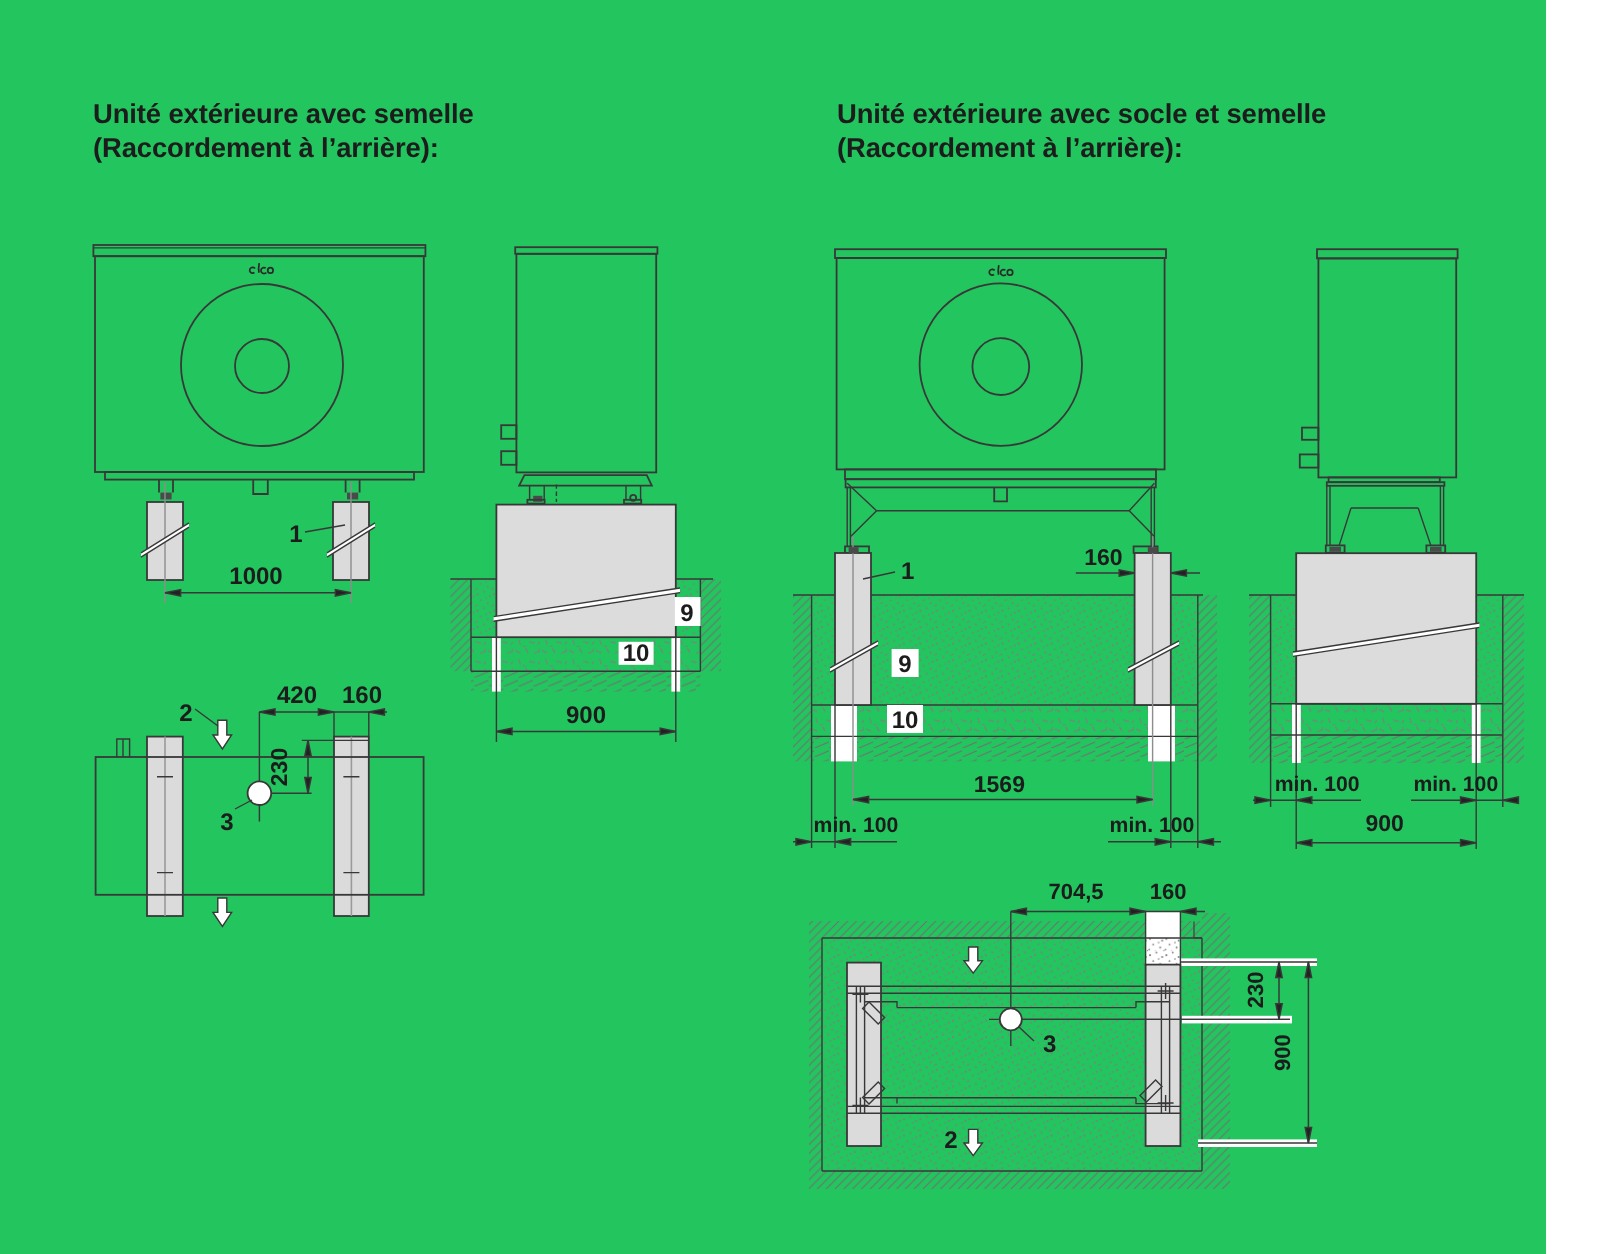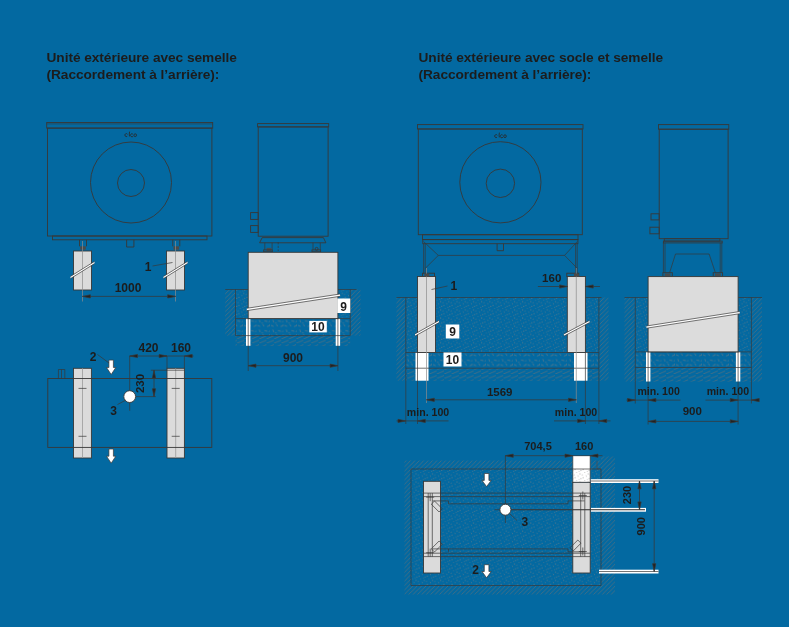--- a/index.html
+++ b/index.html
@@ -1,17 +1,17 @@
 <!DOCTYPE html>
 <html><head>
 <meta charset="utf-8">
 <style>
   html,body{margin:0;padding:0;background:#ffffff;}
-  .page{position:relative;width:773px;height:627px;background:#0369a1;overflow:hidden;
-        font-family:"Liberation Sans", sans-serif;padding-left:16px;}
+  .page{position:relative;width:773px;height:627px;background:#22c55e;overflow:hidden;
+        font-family:"Liberation Sans", sans-serif;}
   svg{position:absolute;left:0;top:0;}
   text{font-family:"Liberation Sans", sans-serif;fill:#1c1c1c;}
   .t{font-weight:bold;font-size:13.7px;letter-spacing:-0.05px;}
   .d{font-weight:bold;font-size:11.5px;}
   .m{font-weight:bold;font-size:10.6px;}
   .n{font-weight:bold;font-size:12px;}
 </style>
 </head>
 <body>
 <div class="page">

